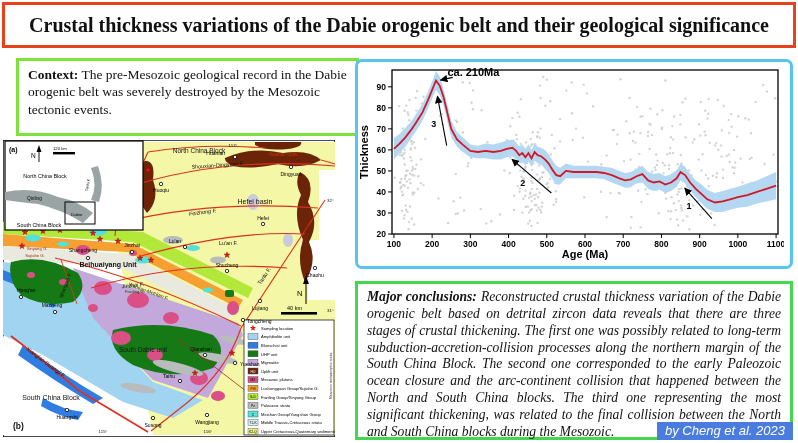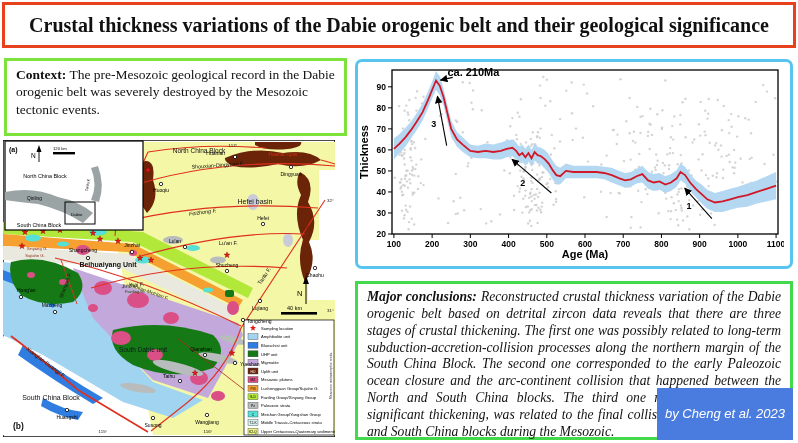--- a/index.html
+++ b/index.html
@@ -1,29 +1,29 @@
 <!DOCTYPE html>
 <html><head>
 <meta charset="utf-8">
 <style>
   html,body{margin:0;padding:0;background:#fff;}
   #page{position:relative;width:798px;height:443px;background:#fff;overflow:hidden;
         font-family:"Liberation Serif",serif;}
   .title-box{position:absolute;left:2px;top:2px;width:788px;height:40px;
     border:3px solid #e8421c;display:flex;align-items:center;justify-content:center;
     font-size:20px;font-weight:bold;color:#111;background:#fff;}
-  .context-box{position:absolute;left:4px;top:58px;width:319px;height:62px;
+  .context-box{position:absolute;left:16px;top:58px;width:319px;height:62px;
     border:3px solid #7de23c;padding:5px 9px;font-size:13.5px;line-height:1.28;color:#111;background:#fff;}
   .chart-panel{position:absolute;left:355px;top:59px;width:432px;height:204px;
     border:3px solid #58c4f0;border-radius:7px;background:#fff;}
   .conclusions-box{position:absolute;left:355px;top:281px;width:414px;height:143px;
     border:3px solid #44d84c;padding:5px 9px;font-size:13.6px;line-height:1.24;color:#111;
     background:#fff;text-align:justify;font-style:italic;}
   .badge{position:absolute;right:-3px;bottom:-3px;background:#4a7ce0;color:#fff;
-    font-family:"Liberation Sans",sans-serif;font-size:13px;padding:18px 8px;}
+    font-family:"Liberation Sans",sans-serif;font-size:13px;padding:1px 8px;}
   .map-panel{position:absolute;left:3px;top:140px;width:332px;height:297px;background:#fff;}
   .hd{font-weight:bold;}
   svg text{font-family:"Liberation Sans",sans-serif;}
 </style>
 </head>
 <body>
 
 <div id="page">
 
   <div class="title-box">Crustal thickness variations of the Dabie orogenic belt and their geological significance</div>

